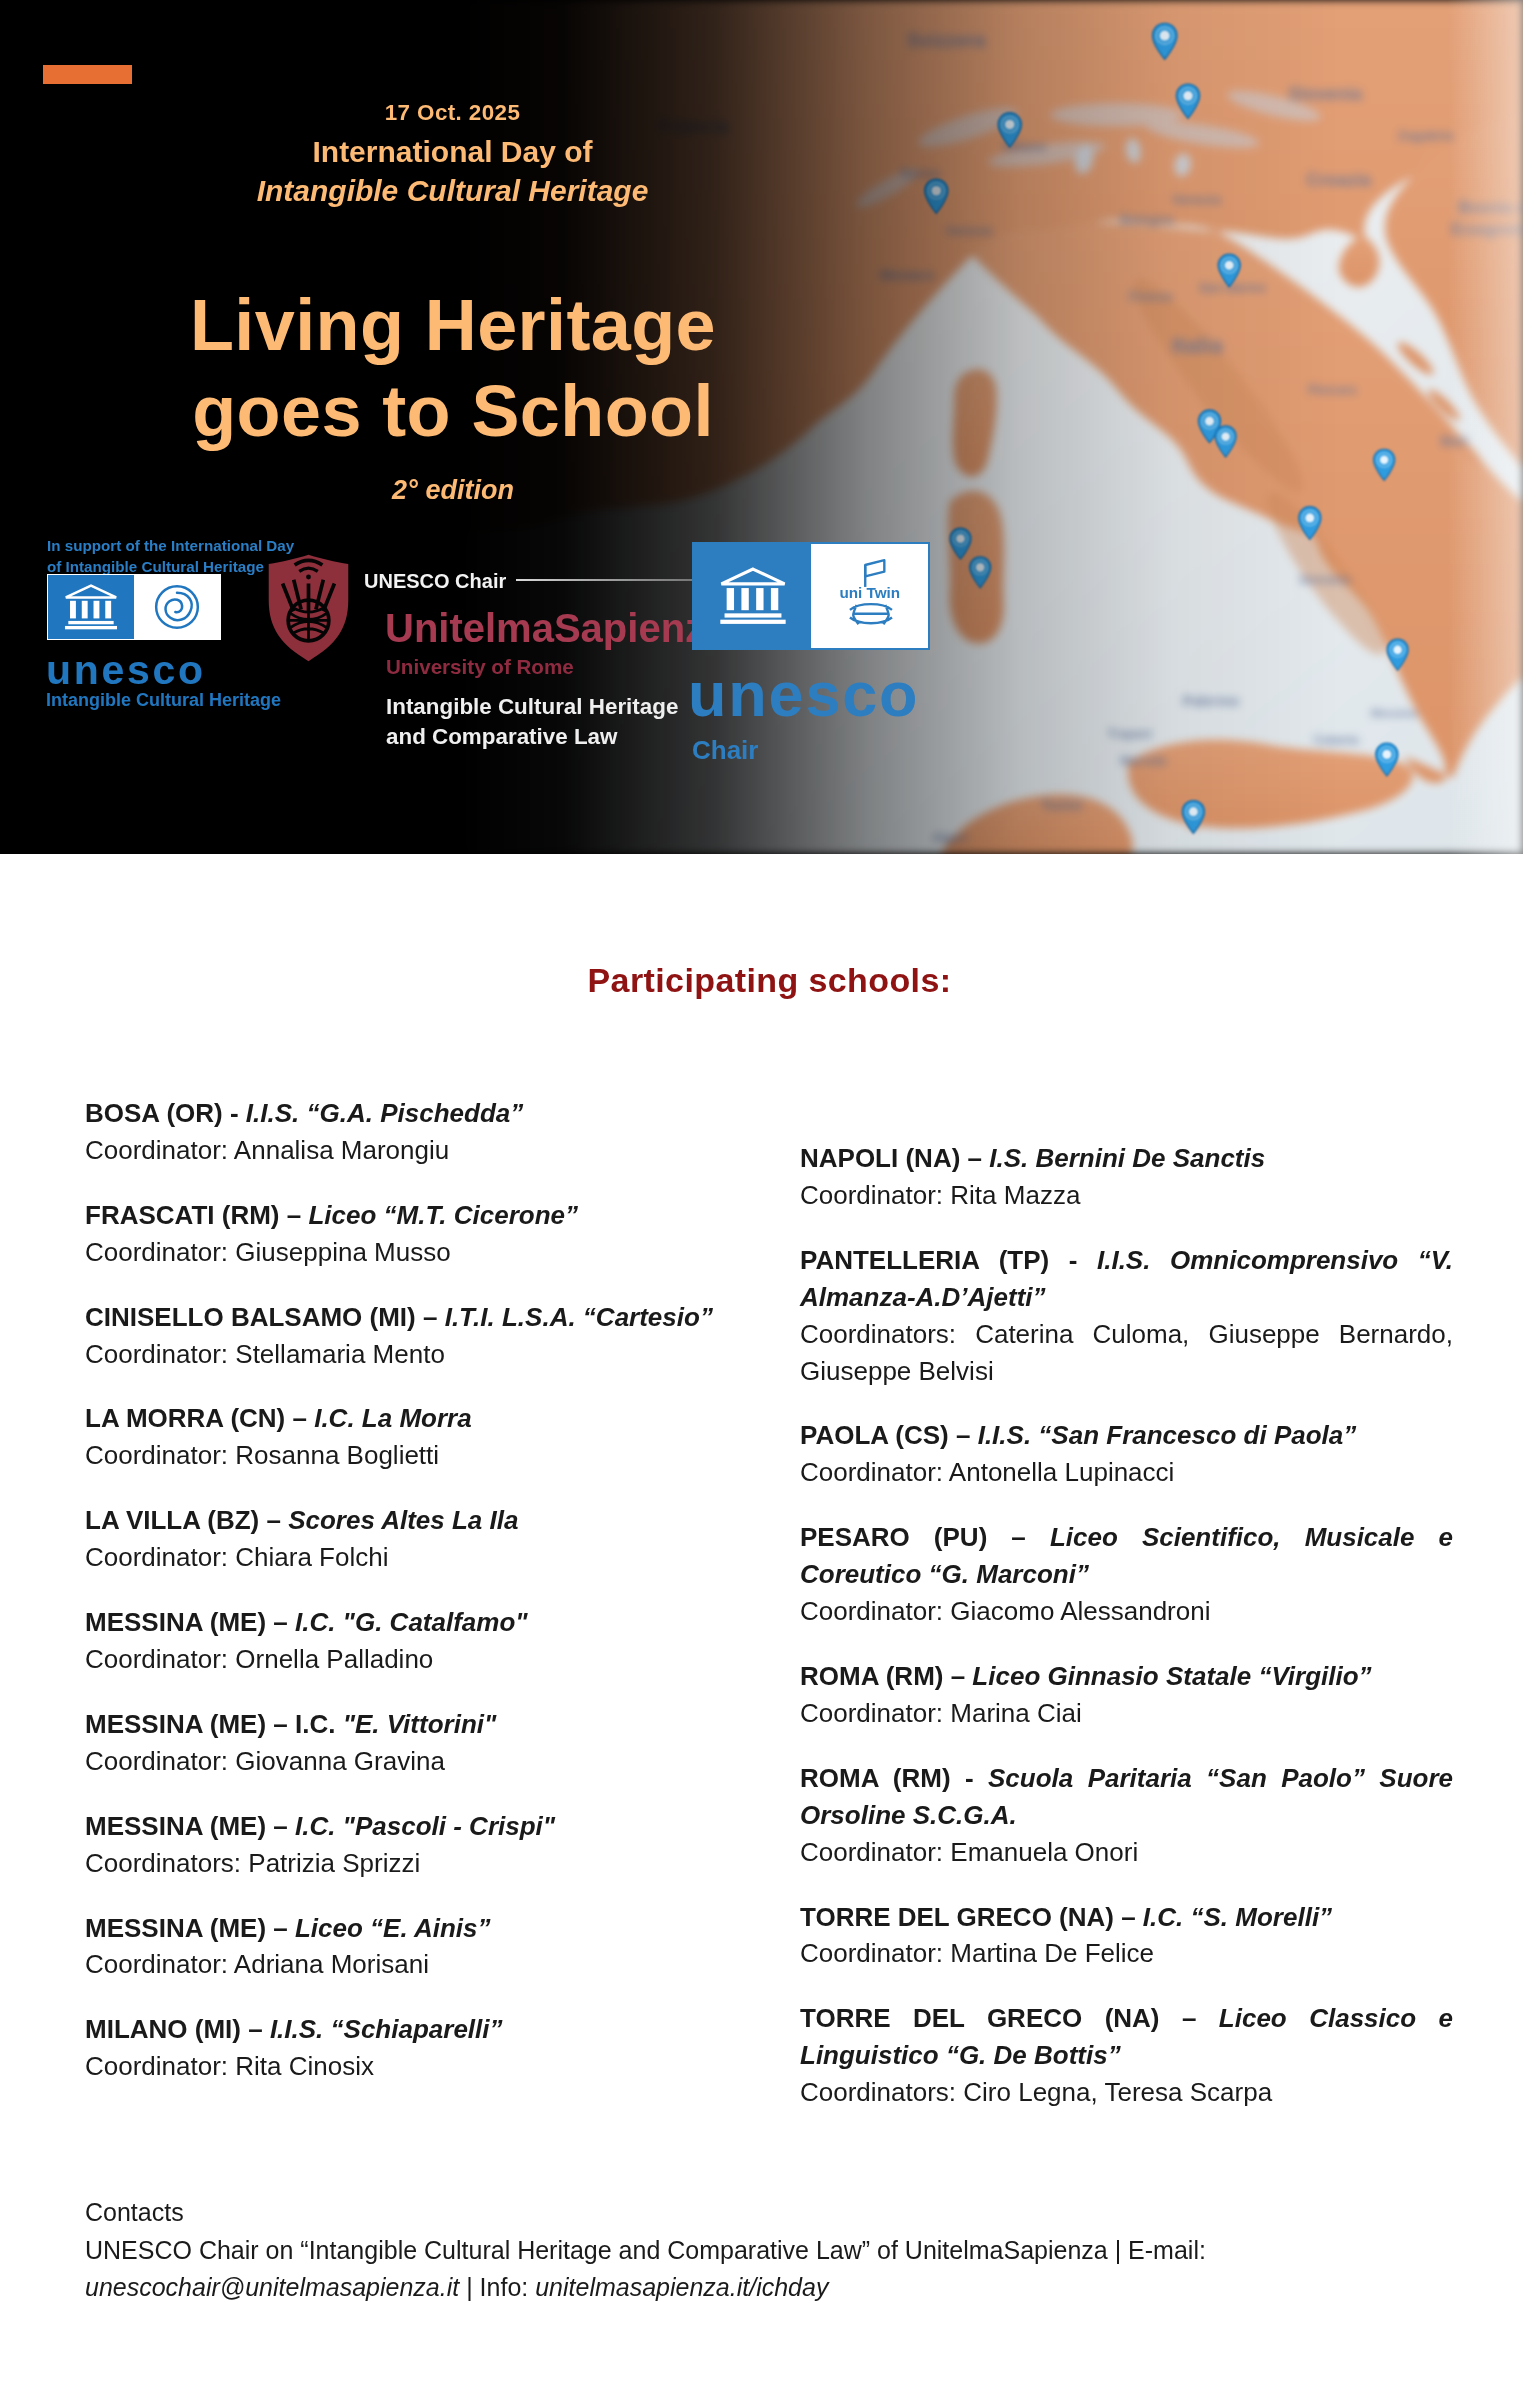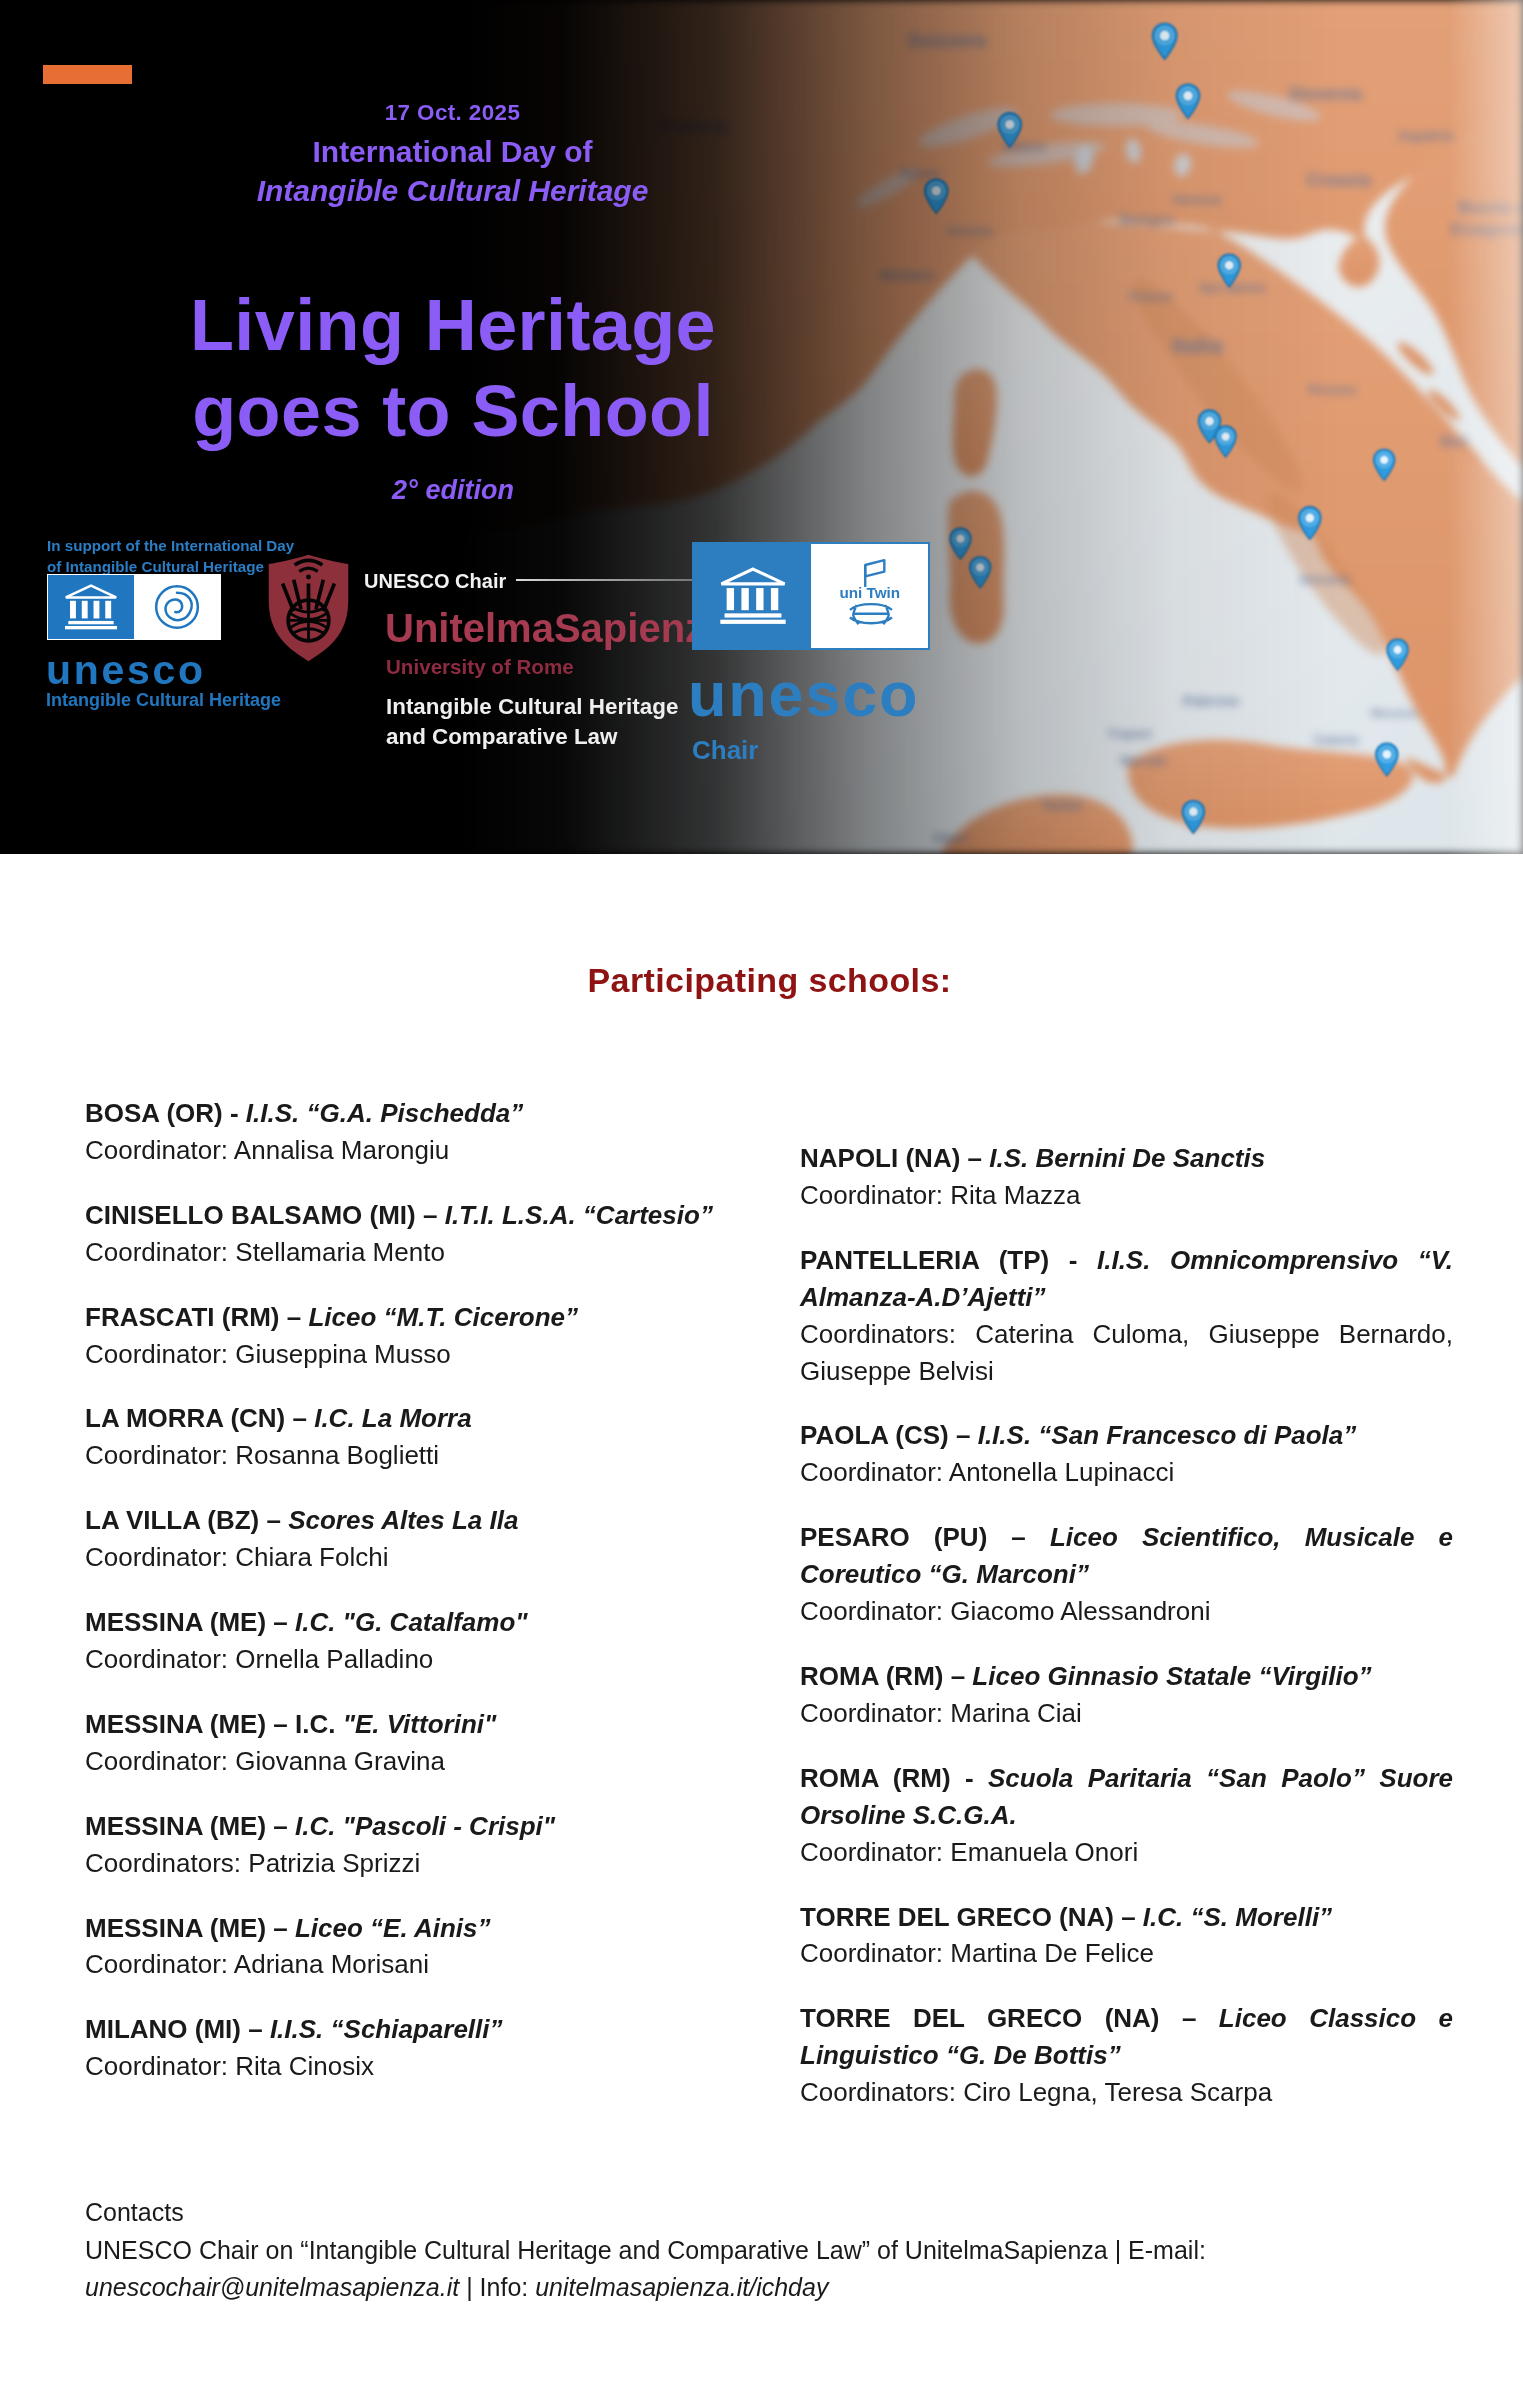--- a/index.html
+++ b/index.html
@@ -11,21 +11,21 @@
   .map-wrap{position:absolute;left:466px;top:0;width:1057px;height:854px;}
   .map-svg{position:absolute;left:0;top:0;filter:blur(4px);}
   .map-svg text{fill:#5f739c;font-family:"Liberation Sans",sans-serif;font-weight:bold;opacity:.8;}
   .pins-svg{position:absolute;left:0;top:0;filter:blur(1px);}
   .shade{position:absolute;left:0;top:0;width:1523px;height:854px;
     background:
       linear-gradient(270deg, rgba(255,255,255,.45) 0%, rgba(255,255,255,0) 5%),
       linear-gradient(90deg,#000 0%,#000 30%,rgba(0,0,0,.97) 37%,rgba(0,0,0,.78) 47%,rgba(0,0,0,.45) 57%,rgba(0,0,0,.2) 67%,rgba(0,0,0,.06) 77%,rgba(0,0,0,0) 88%);}
   .accent-bar{position:absolute;left:43px;top:65px;width:89px;height:19px;}
 
-  .h-text{position:absolute;color:#8b5cf6;}
+  .h-text{position:absolute;color:#fdba74;}
   .date-block{left:179px;top:100px;width:547px;text-align:center;}
   .date-line{font-size:22.4px;font-weight:bold;letter-spacing:0.4px;}
   .day-line1{font-size:30px;font-weight:bold;margin-top:9px;}
   .day-line2{font-size:30px;font-weight:bold;font-style:italic;margin-top:5.4px;}
   .title-block{left:90px;top:282px;width:726px;text-align:center;}
   .title-line{font-size:72px;font-weight:bold;line-height:1.2;letter-spacing:0.4px;}
   .edition{font-size:27px;font-weight:bold;font-style:italic;margin-top:20px;}
 
   
   .support-txt{position:absolute;left:47px;top:536px;color:#2a7ec6;font-size:15.2px;font-weight:bold;line-height:1.35;}
@@ -314,26 +314,26 @@
     <div class="chair-word">Chair</div>
   </div>
 
   <div class="schools-heading">Participating schools:</div>
   <div class="col col-left">
       <div class="school-item">
         <p class="s-title"><span>BOSA (OR) - </span><span class="s-name">I.I.S. “G.A. Pischedda”</span></p>
         <p class="s-coord">Coordinator: Annalisa Marongiu</p>
       </div>
       <div class="school-item">
+        <p class="s-title"><span>FRASCATI (RM) – </span><span class="s-name">Liceo “M.T. Cicerone”</span></p>
+        <p class="s-coord">Coordinator: Giuseppina Musso</p>
+      </div>
+      <div class="school-item">
         <p class="s-title"><span>CINISELLO BALSAMO (MI) – </span><span class="s-name">I.T.I. L.S.A. “Cartesio”</span></p>
         <p class="s-coord">Coordinator: Stellamaria Mento</p>
-      </div>
-      <div class="school-item">
-        <p class="s-title"><span>FRASCATI (RM) – </span><span class="s-name">Liceo “M.T. Cicerone”</span></p>
-        <p class="s-coord">Coordinator: Giuseppina Musso</p>
       </div>
       <div class="school-item">
         <p class="s-title"><span>LA MORRA (CN) – </span><span class="s-name">I.C. La Morra</span></p>
         <p class="s-coord">Coordinator: Rosanna Boglietti</p>
       </div>
       <div class="school-item">
         <p class="s-title"><span>LA VILLA (BZ) – </span><span class="s-name">Scores Altes La Ila</span></p>
         <p class="s-coord">Coordinator: Chiara Folchi</p>
       </div>
       <div class="school-item">

